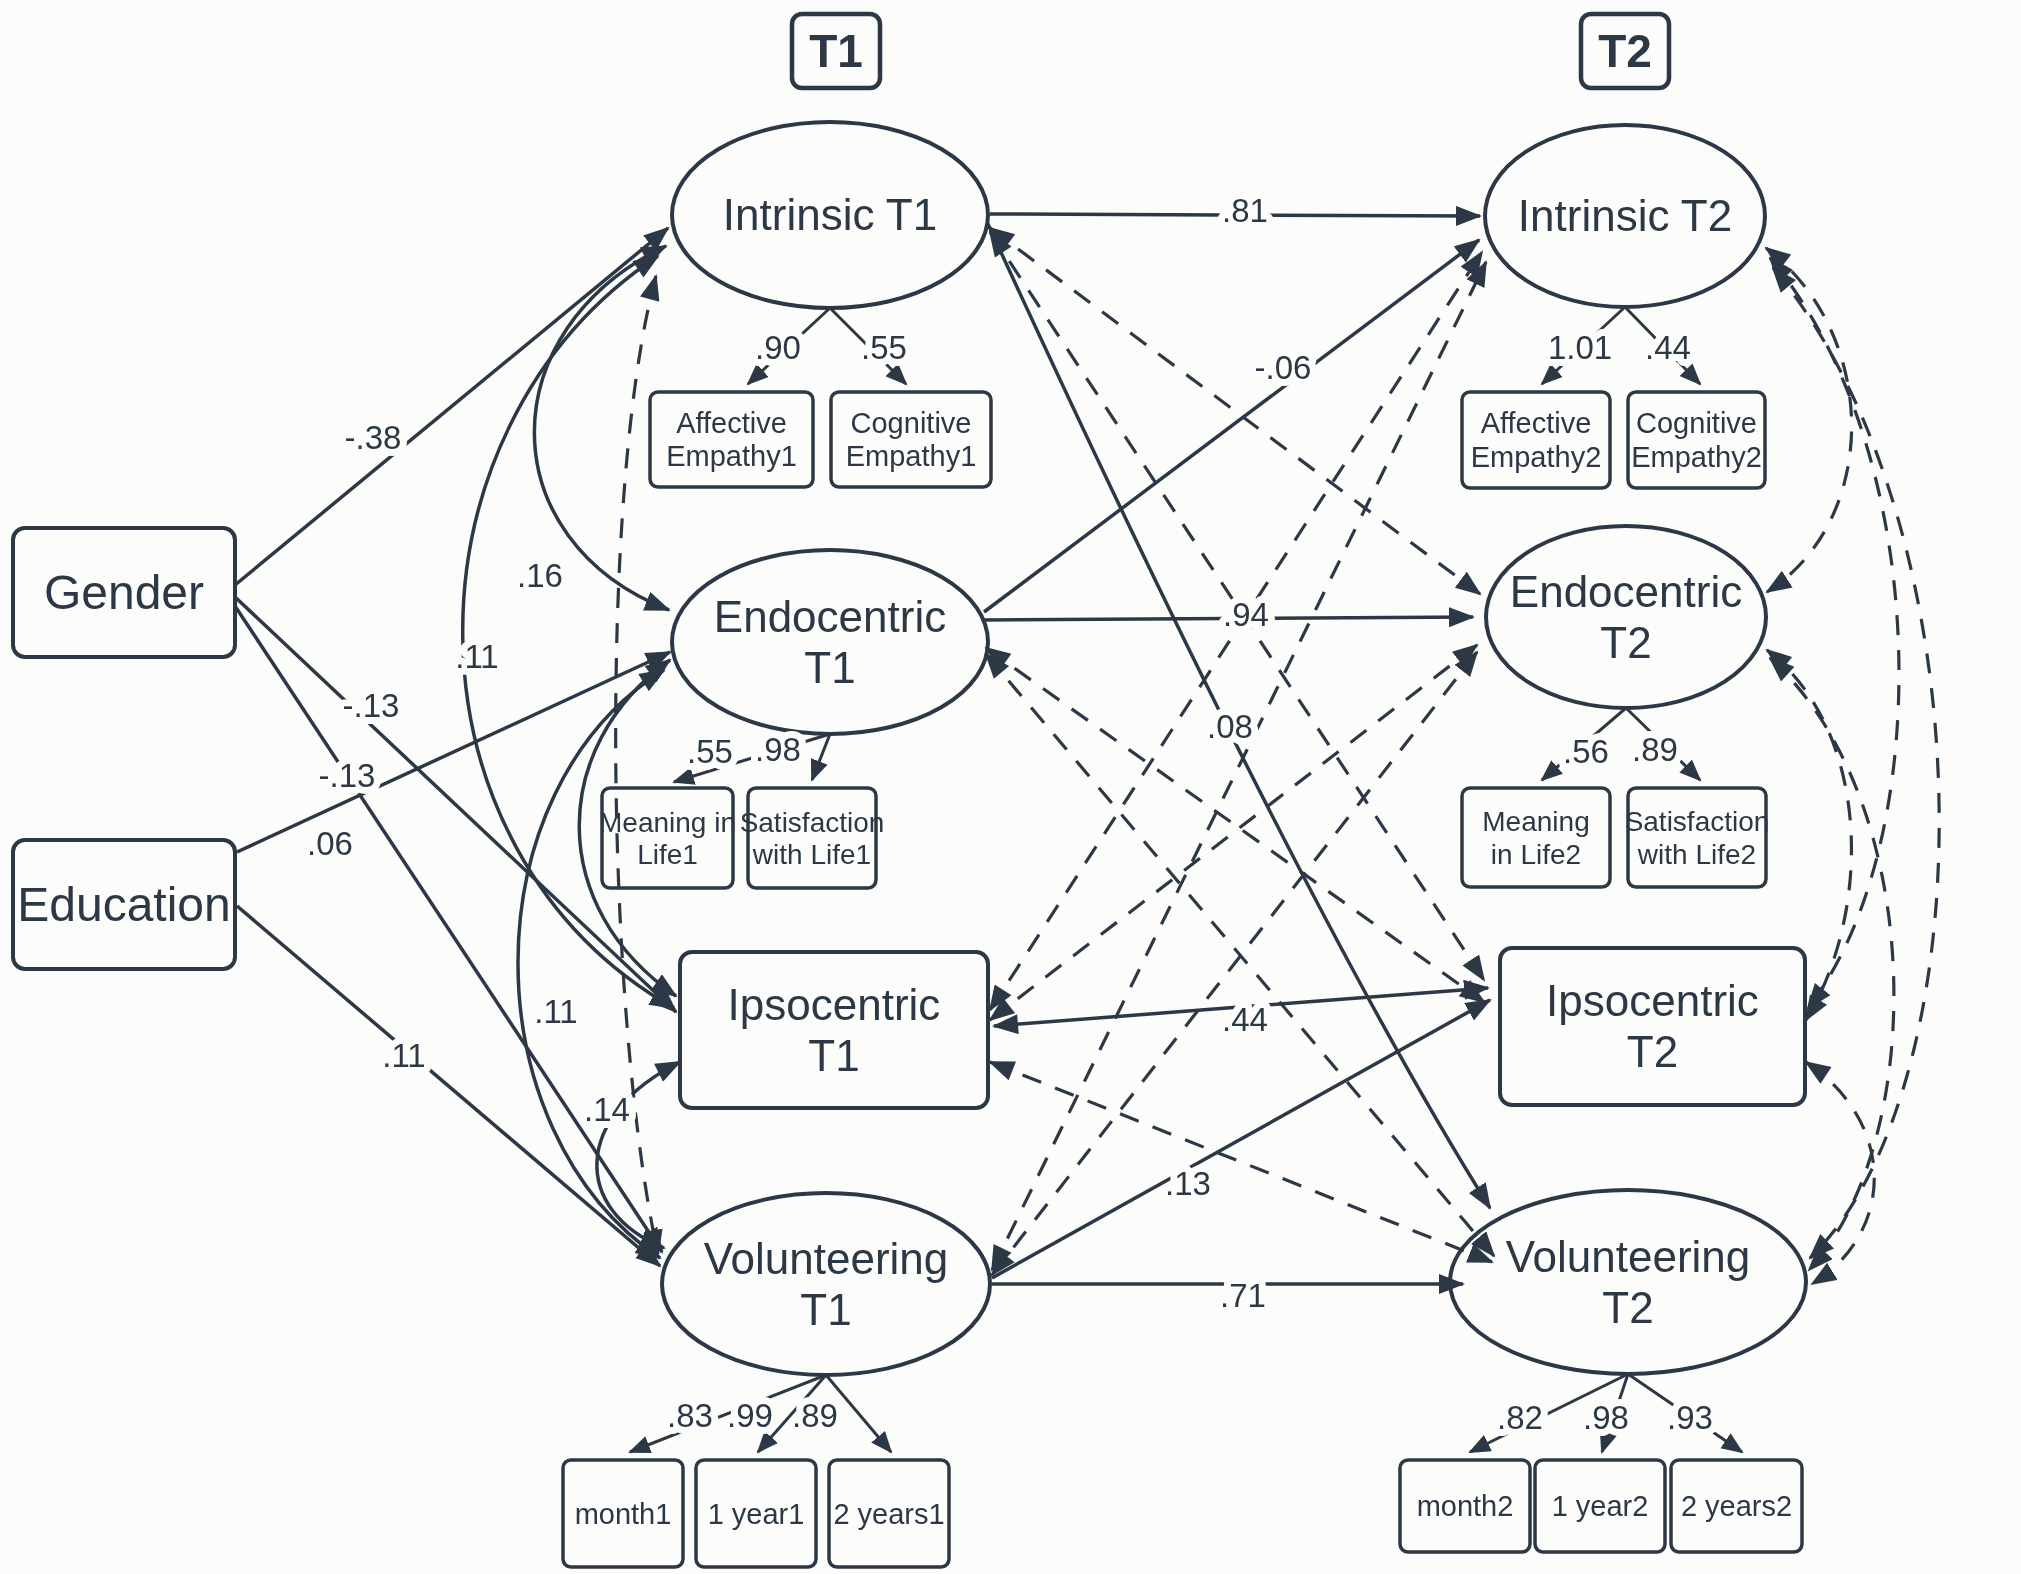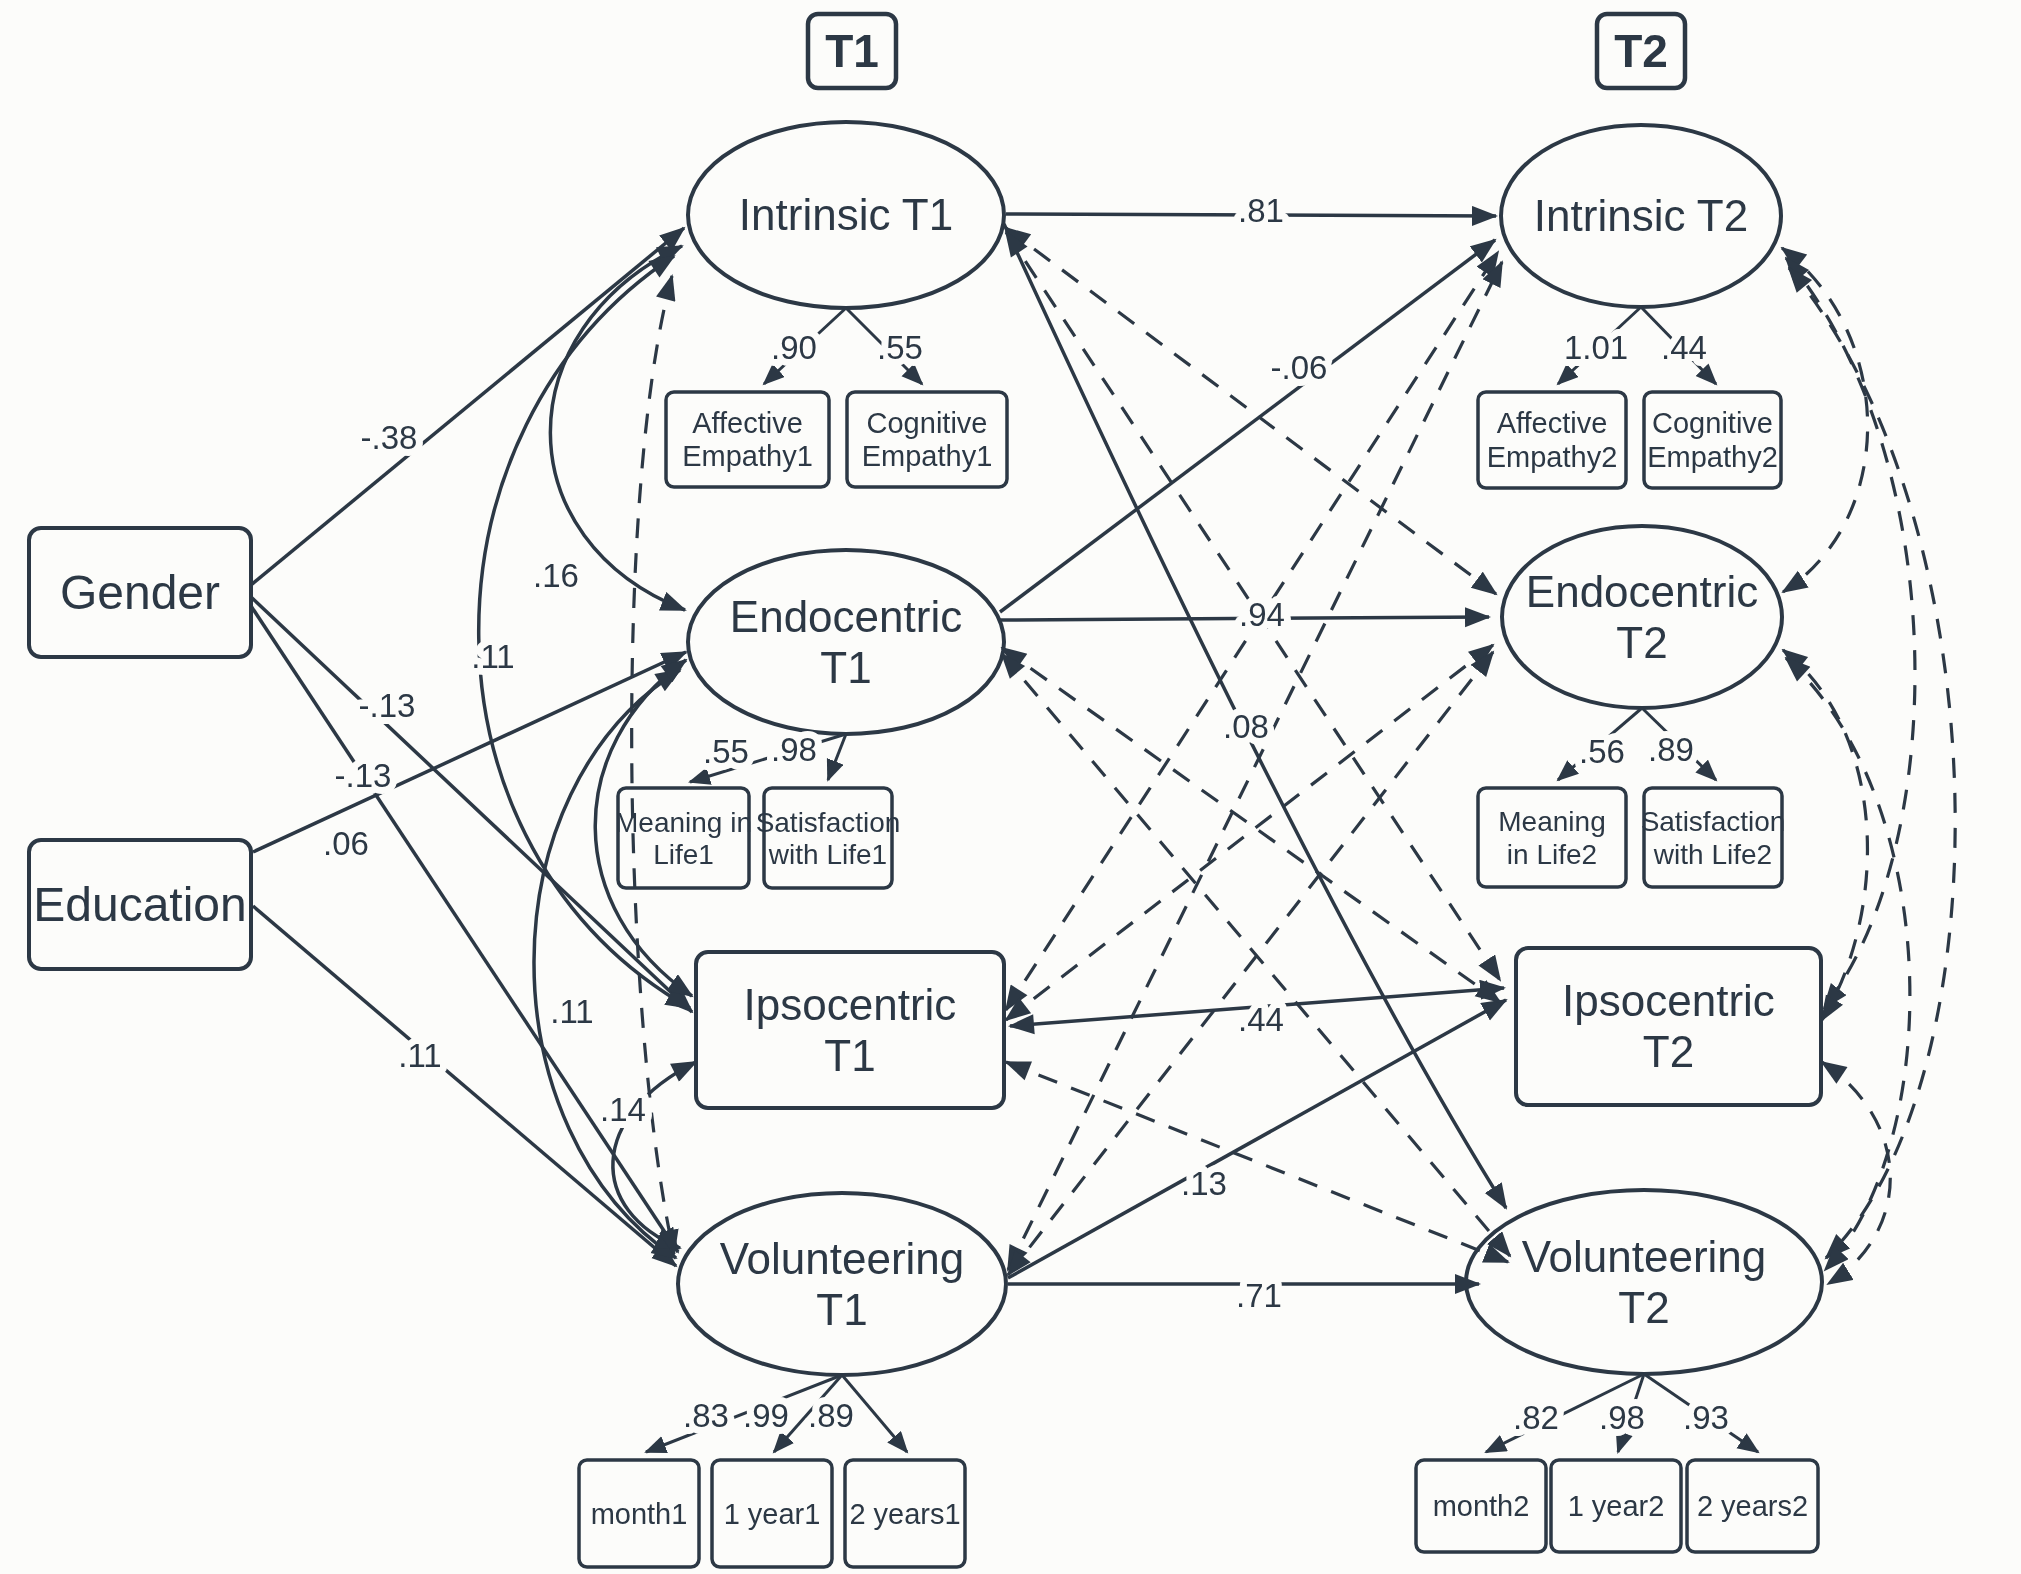--- a/index.html
+++ b/index.html
@@ -1,17 +1,17 @@
 <!DOCTYPE html>
 <html><head>
 <meta charset="utf-8">
 <style>
   html,body{margin:0;padding:0;background:#fcfcfa;}
   body{font-family:"Liberation Sans", sans-serif;}
-  #stage{width:1793px;height:1574px;position:relative;padding-left:16px;}
+  #stage{width:1793px;height:1574px;position:relative;}
   svg{display:block;}
   text{fill:#2c3845;}
   .halo{paint-order:stroke;stroke:#fcfcfa;stroke-width:14px;stroke-linejoin:round;}
 </style>
 </head>
 <body>
 
 <div id="stage">
   <svg id="diagram" viewBox="0 0 2021 1574" width="2021" height="1574" xmlns="http://www.w3.org/2000/svg">
     <defs>

